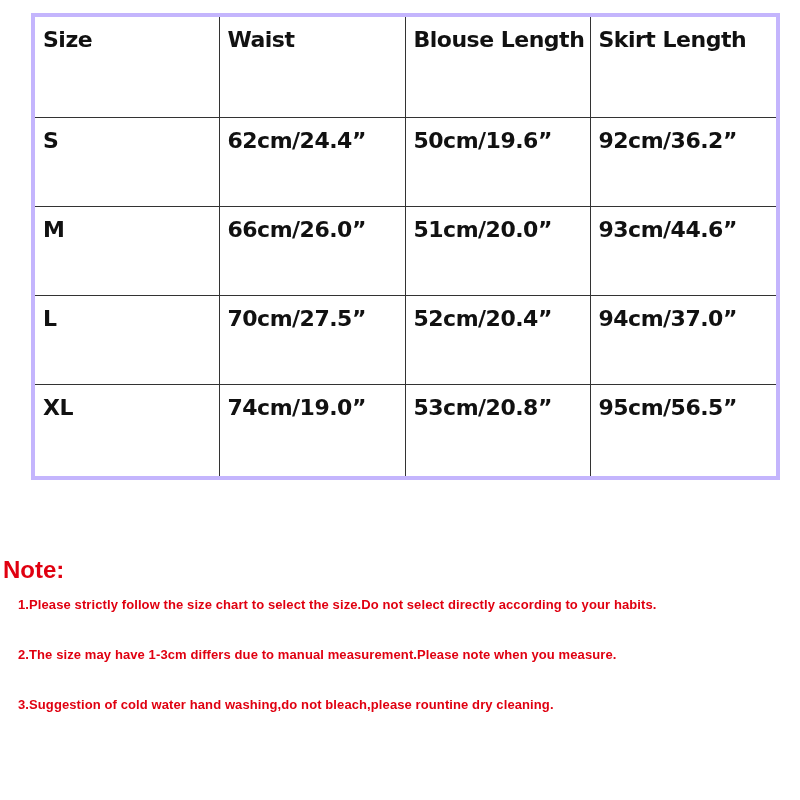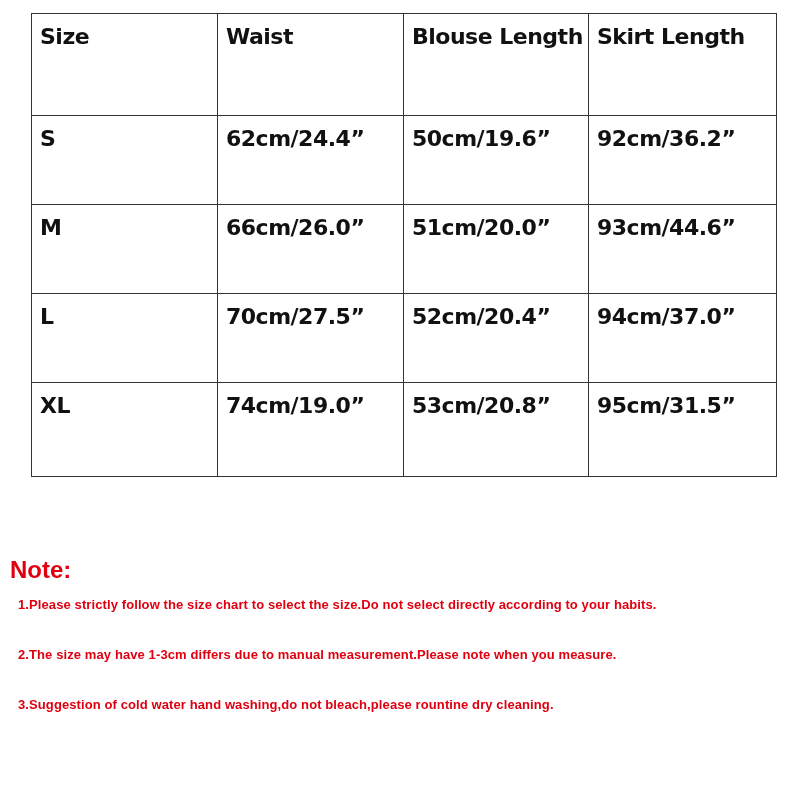--- a/index.html
+++ b/index.html
@@ -15,21 +15,21 @@
       font-family: "DejaVu Sans", sans-serif;
     }
     .size-table {
       position: absolute;
       left: 31px;
       top: 13px;
       width: 745px;
       height: 462px;
       border-collapse: collapse;
       table-layout: fixed;
-      border: 1px solid #c4b5fd;
+      border: 4px solid #c4b5fd;
     }
     .size-table td {
       border: 1.5px solid #333;
       vertical-align: top;
       padding: 10px 0 0 8px;
       font-family: "DejaVu Sans", sans-serif;
       font-weight: bold;
       font-size: 22px;
       color: #111;
       line-height: 50px;
@@ -42,21 +42,21 @@
     .size-table tr.header-row { height: 102px; }
     .size-table tr.data-row { height: 89px; }
     .size-table tr.data-row.last { height: 94px; padding-left: 40px; }
     .size-table col.c1 { width: 186px; }
     .size-table col.c2 { width: 186px; }
     .size-table col.c3 { width: 185px; }
     .size-table col.c4 { width: 188px; }
 
     .note-title {
       position: absolute;
-      left: 10px;
+      left: 3px;
       top: 556px;
       font-family: "Liberation Sans", sans-serif;
       font-weight: bold;
       font-size: 24px;
       color: #e00010;
     }
     .note-item {
       position: absolute;
       left: 18px;
       font-family: "Liberation Sans", sans-serif;
@@ -141,21 +141,21 @@
     <td>
           <span class="cell-text">XL</span>
         </td>
     <td>
           <span class="cell-text">74cm/19.0”</span>
         </td>
     <td>
           <span class="cell-text">53cm/20.8”</span>
         </td>
     <td>
-          <span class="cell-text">95cm/31.5”</span>
+          <span class="cell-text">95cm/56.5”</span>
         </td>
   </tr>
 </tbody>
   </table>
 
 <div class="note-title">Note:</div>
 <div class="note-item n1">1.Please strictly follow the size chart to select the size.Do not select directly according to your habits.</div>
 <div class="note-item n2">2.The size may have 1-3cm differs due to manual measurement.Please note when you measure.</div>
 <div class="note-item n3">3.Suggestion of cold water hand washing,do not bleach,please rountine dry cleaning.</div>
 

